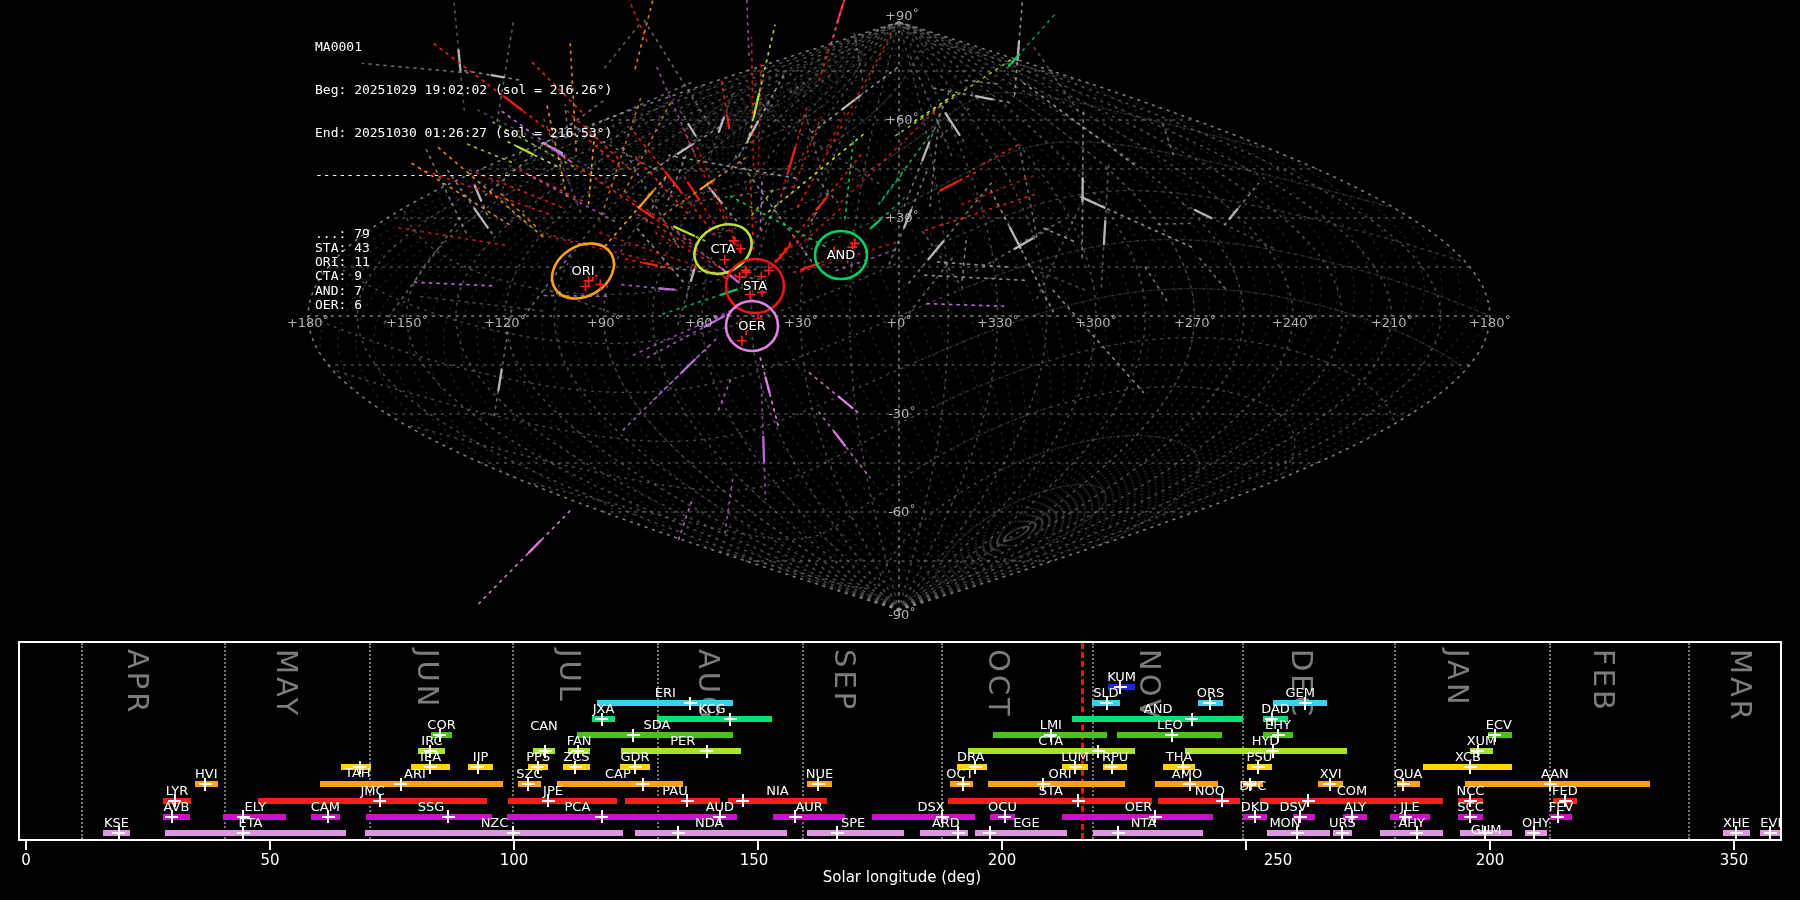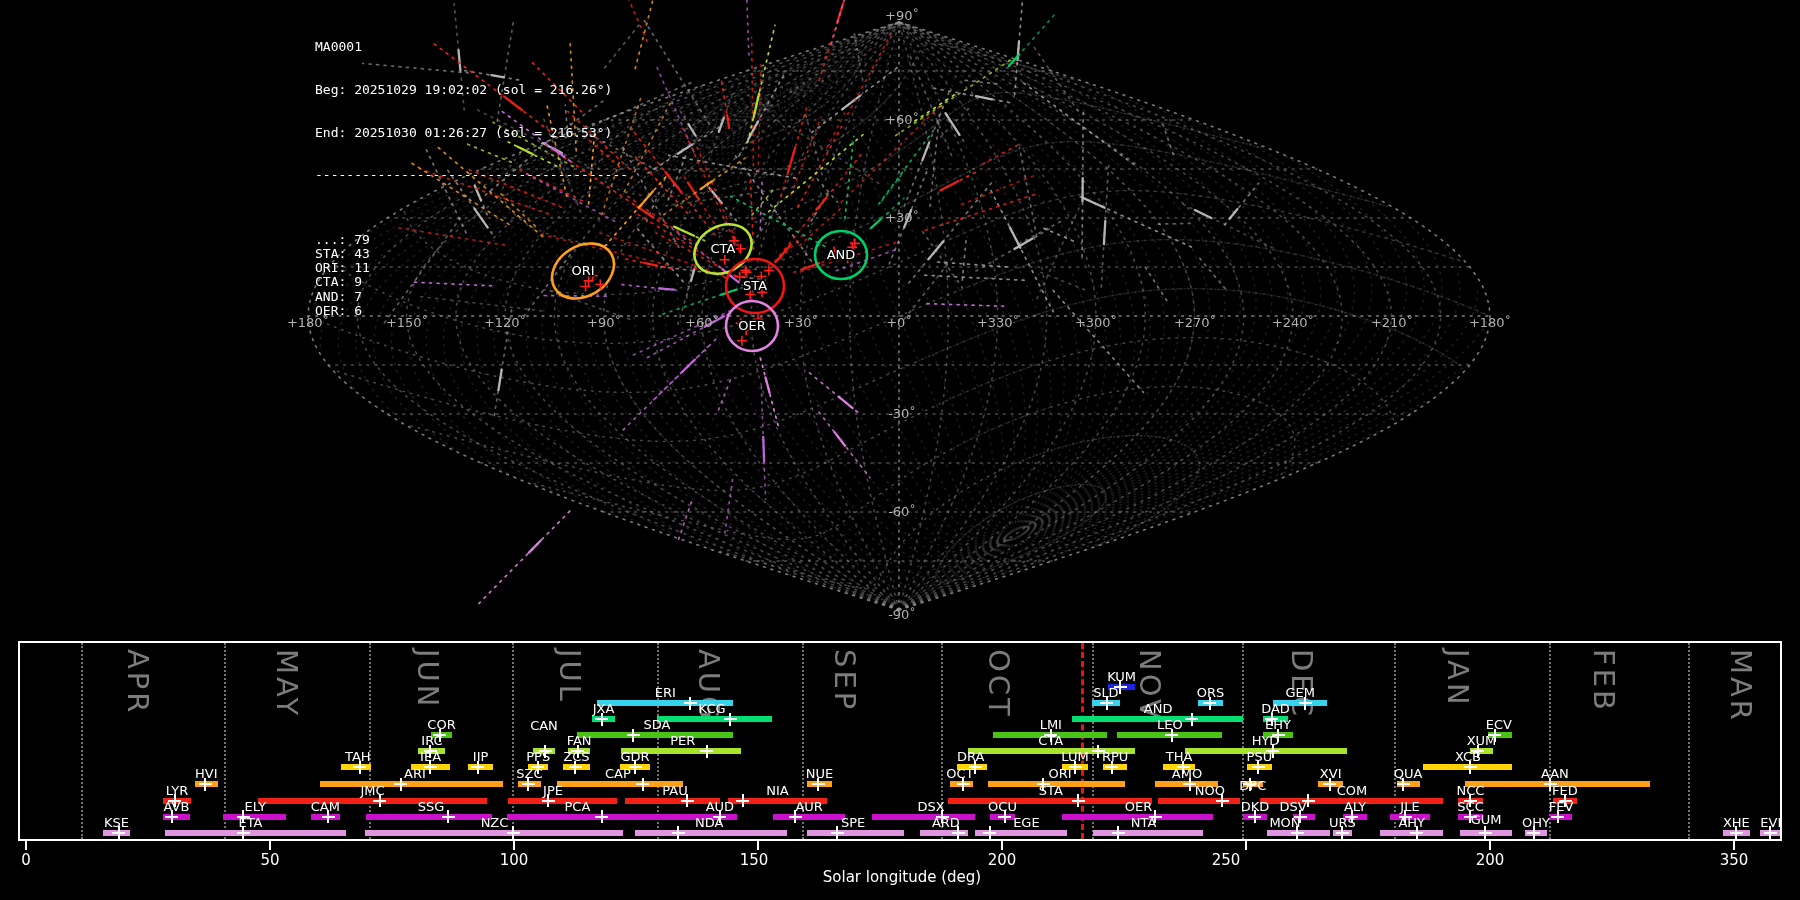--- a/index.html
+++ b/index.html
@@ -3,21 +3,21 @@
 <meta charset="utf-8">
 <style>
   html,body{margin:0;padding:0;background:#000;}
   body{position:relative;width:1800px;height:900px;overflow:hidden;
        font-family:"DejaVu Sans",sans-serif;}
   #map-wrap{position:absolute;left:0;top:0;width:1800px;height:645px;}
   #header{position:absolute;left:315px;top:12px;color:#fff;
           font-family:"DejaVu Sans Mono",monospace;font-size:13px;line-height:14.2px;
           white-space:pre;z-index:5;}
   #header .sep{letter-spacing:0;}
-  #header .counts{margin-top:22px;}
+  #header .counts{margin-top:16px;}
   
   #chart{position:absolute;left:18px;top:641px;width:1764px;height:200px;}
   #chart-border{position:absolute;left:0;top:0;right:0;bottom:0;border:2px solid #fff;z-index:40;pointer-events:none;}
   .mline{position:absolute;top:2px;bottom:2px;width:0;border-left:2px dotted #8a8a8a;opacity:.85;z-index:1;}
   .mlabel{position:absolute;top:8px;color:#7c7c7c;font-size:29px;letter-spacing:3px;
           transform:rotate(90deg);transform-origin:0 0;white-space:nowrap;z-index:1;}
   .redline{position:absolute;top:2px;bottom:2px;width:0;border-left:3px dashed #ee1111;z-index:2;}
   .bar{position:absolute;height:6px;z-index:3;}
   .pmark{position:absolute;width:13px;height:13px;z-index:4;}
   .pmark::before{content:"";position:absolute;left:0;right:0;top:5.5px;height:2px;background:#fff;}
@@ -576,21 +576,21 @@
     <div class="pmark" style="left:1073.6px;top:103.5px"></div>
     <div class="blabel" style="left:987.8px;top:93px">CTA</div>
     <div class="bar" style="left:1167.0px;width:162.0px;top:107px;background:#a8e42a"></div>
     <div class="pmark" style="left:1248.3px;top:103.5px"></div>
     <div class="blabel" style="left:1202.5px;top:93px">HYD</div>
     <div class="bar" style="left:1452.0px;width:22.9px;top:107px;background:#a8e42a"></div>
     <div class="pmark" style="left:1453.3px;top:103.5px"></div>
     <div class="blabel" style="left:1418.5px;top:93px">XUM</div>
     <div class="bar" style="left:322.8px;width:30.3px;top:123px;background:#ffd400"></div>
     <div class="pmark" style="left:335.3px;top:119.5px"></div>
-    <div class="blabel" style="left:294.8px;top:109px">TAH</div>
+    <div class="blabel" style="left:294.8px;top:125px">TAH</div>
     <div class="bar" style="left:393.0px;width:39.0px;top:123px;background:#ffd400"></div>
     <div class="pmark" style="left:405.6px;top:119.5px"></div>
     <div class="blabel" style="left:367.6px;top:109px">IEA</div>
     <div class="bar" style="left:450.1px;width:24.9px;top:123px;background:#ffd400"></div>
     <div class="pmark" style="left:453.4px;top:119.5px"></div>
     <div class="blabel" style="left:417.6px;top:109px">IIP</div>
     <div class="bar" style="left:510.2px;width:20.0px;top:123px;background:#ffd400"></div>
     <div class="pmark" style="left:513.4px;top:119.5px"></div>
     <div class="blabel" style="left:475.2px;top:109px">PPS</div>
     <div class="bar" style="left:544.8px;width:27.3px;top:123px;background:#ffd400"></div>
@@ -759,21 +759,21 @@
     <div class="pmark" style="left:1272.7px;top:185px"></div>
     <div class="blabel" style="left:1222.0px;top:174.5px">MON</div>
     <div class="bar" style="left:1314.9px;width:19.0px;top:188.5px;background:#e095e0"></div>
     <div class="pmark" style="left:1317.6px;top:185px"></div>
     <div class="blabel" style="left:1279.4px;top:174.5px">URS</div>
     <div class="bar" style="left:1362.2px;width:63.0px;top:188.5px;background:#e095e0"></div>
     <div class="pmark" style="left:1392.3px;top:185px"></div>
     <div class="blabel" style="left:1348.7px;top:174.5px">AHY</div>
     <div class="bar" style="left:1442.2px;width:51.7px;top:188.5px;background:#e095e0"></div>
     <div class="pmark" style="left:1460.6px;top:185px"></div>
-    <div class="blabel" style="left:1423.1px;top:172px">GUM</div>
+    <div class="blabel" style="left:1423.1px;top:182px">GUM</div>
     <div class="bar" style="left:1507.1px;width:22.0px;top:188.5px;background:#e095e0"></div>
     <div class="pmark" style="left:1509.4px;top:185px"></div>
     <div class="blabel" style="left:1473.1px;top:174.5px">OHY</div>
     <div class="bar" style="left:1704.8px;width:27.3px;top:188.5px;background:#e095e0"></div>
     <div class="pmark" style="left:1711.5px;top:185px"></div>
     <div class="blabel" style="left:1673.4px;top:174.5px">XHE</div>
     <div class="bar" style="left:1741.9px;width:22.0px;top:188.5px;background:#e095e0"></div>
     <div class="pmark" style="left:1745.6px;top:185px"></div>
     <div class="blabel" style="left:1707.8px;top:174.5px">EVI</div>
   </div>
@@ -782,19 +782,19 @@
     <div class="xticklabel" style="left:-4.0px">0</div>
     <div class="xtick" style="left:269.0px"></div>
     <div class="xticklabel" style="left:240.0px">50</div>
     <div class="xtick" style="left:513.0px"></div>
     <div class="xticklabel" style="left:484.0px">100</div>
     <div class="xtick" style="left:757.0px"></div>
     <div class="xticklabel" style="left:724px">150</div>
     <div class="xtick" style="left:1001.0px"></div>
     <div class="xticklabel" style="left:972.0px">200</div>
     <div class="xtick" style="left:1245.0px"></div>
-    <div class="xticklabel" style="left:1196px">250</div>
+    <div class="xticklabel" style="left:1248px">250</div>
     <div class="xtick" style="left:1489.0px"></div>
     <div class="xticklabel" style="left:1460.0px">200</div>
     <div class="xtick" style="left:1733.0px"></div>
     <div class="xticklabel" style="left:1704.0px">350</div>
   </div>
 <div id="xaxis-title">Solar longitude (deg)</div>
 
 </body></html>

